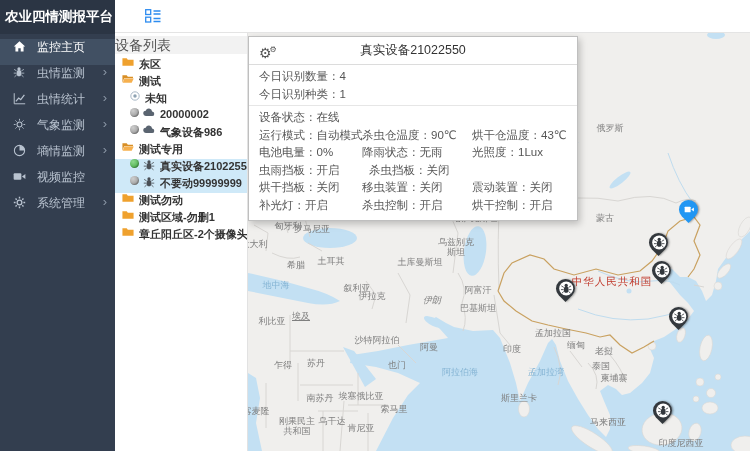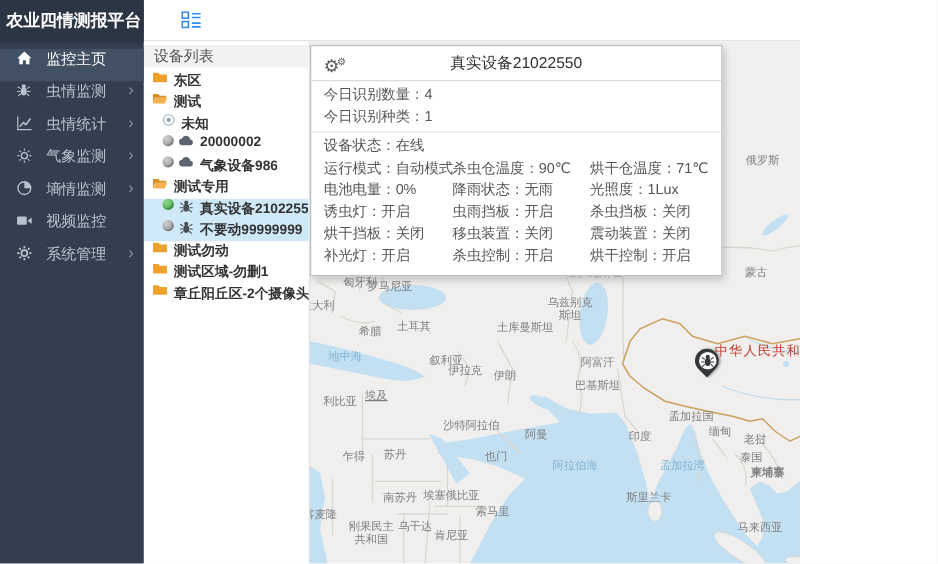--- a/index.html
+++ b/index.html
@@ -1,37 +1,37 @@
 <!DOCTYPE html>
 <html><head>
 <meta charset="utf-8">
 <style>
   html,body{margin:0;padding:0;}
   body{font-family:"Liberation Sans","DejaVu Sans",sans-serif;}
-  .app{position:relative;width:640px;height:451px;overflow:hidden;background:#fff;}
+  .app{position:relative;width:750px;height:451px;overflow:hidden;background:#fff;}
 
   
   .sidebar{position:absolute;left:0;top:0;bottom:0;width:115px;background:#333e4f;z-index:40;}
   .app-title{height:34px;line-height:34px;background:#2b3544;color:#fff;font-size:13.5px;font-weight:bold;
     padding-left:5px;white-space:nowrap;overflow:hidden;}
   .menu{margin-top:5px;}
   .menu-item{height:26px;display:flex;align-items:flex-start;padding:0 8px 0 12px;color:#b9c3d0;font-size:12px;cursor:pointer;}
   .menu-item.active{background:#415063;color:#fff;}
   .mi-icon{width:14px;height:14px;margin-right:11px;display:inline-flex;align-items:center;justify-content:center;flex:none;}
   .mi-label{flex:1;white-space:nowrap;overflow:hidden;}
   .mi-arrow{font-size:13px;color:#8a96a5;line-height:1;}
 
   
   .topbar{position:absolute;left:115px;top:0;right:0;height:33px;background:#fff;border-bottom:1px solid #e4e4e4;
     display:flex;align-items:center;padding-left:30px;z-index:30;box-sizing:border-box;}
 
   
   .device-panel{position:absolute;left:115px;top:33px;bottom:0;width:133px;background:#fff;z-index:25;
     border-right:1px solid #e2e2e2;box-sizing:border-box;}
-  .panel-header{height:18px;line-height:18px;background:#f2f2f2;color:#555;font-size:12px;padding-left:8px;margin-top:3px;}
+  .panel-header{height:18px;line-height:18px;background:#f2f2f2;color:#555;font-size:14px;margin-top:3px;}
   .tree{padding-top:3px;}
   .tree-row{height:17px;display:flex;font-size:11px;color:#333;white-space:nowrap;overflow:hidden;cursor:pointer;font-weight:bold;}
   .tree-row.lvl0{padding-left:7px;}
   .tree-row.lvl1{padding-left:15px;}
   .tree-row.selected{background:#cfe9f8;}
   .t-icon{margin-right:5px;display:inline-flex;flex:none;}
   .t-icon.dark{color:#4a4f55;}
   .dot{width:9px;height:9px;border-radius:50%;margin-right:4px;flex:none;box-shadow:inset -1px -1px 1px rgba(0,0,0,.25);}
   .dot.green{background:radial-gradient(circle at 35% 30%,#8ed88e,#3aa23a);}
   .dot.gray{background:radial-gradient(circle at 35% 30%,#cecece,#8b8b8b);}
@@ -354,21 +354,21 @@
         <div class="map-label country" style="left: 6px; top: 211px;">意大利</div>
         <div class="map-label country" style="left: 48px; top: 232px;">希腊</div>
         <div class="map-label country" style="left: 83px; top: 228px;">土耳其</div>
         <div class="map-label country" style="left: 208px; top: 214px;">乌兹别克
 斯坦</div>
         <div class="map-label country" style="left: 172px; top: 229px;">土库曼斯坦</div>
         <div class="map-label country" style="left: 230px; top: 257px;">阿富汗</div>
         <div class="map-label country" style="left: 230px; top: 275px;">巴基斯坦</div>
         <div class="map-label country" style="left: 109px; top: 255px;">叙利亚</div>
         <div class="map-label country" style="left: 124px; top: 263px;">伊拉克</div>
-        <div class="map-label country" style="left: 156px; top: 267px;">伊朗</div>
+        <div class="map-label country" style="left: 184px; top: 267px; font-style: italic;">伊朗</div>
         <div class="map-label sea" style="left: 28px; top: 252px;">地中海</div>
         <div class="map-label country" style="left: 24px; top: 288px;">利比亚</div>
         <div class="map-label country" style="left: 53px; top: 283px; text-decoration: underline;">埃及</div>
         <div class="map-label country" style="left: 129px; top: 307px;">沙特阿拉伯</div>
         <div class="map-label country" style="left: 181px; top: 314px;">阿曼</div>
         <div class="map-label country" style="left: 149px; top: 332px;">也门</div>
         <div class="map-label sea" style="left: 212px; top: 339px;">阿拉伯海</div>
         <div class="map-label country" style="left: 35px; top: 332px;">乍得</div>
         <div class="map-label country" style="left: 68px; top: 330px;">苏丹</div>
         <div class="map-label country" style="left: 72px; top: 365px;">南苏丹</div>
@@ -378,21 +378,21 @@
         <div class="map-label country" style="left: 49px; top: 393px;">刚果民主
 共和国</div>
         <div class="map-label country" style="left: 84px; top: 388px;">乌干达</div>
         <div class="map-label country" style="left: 113px; top: 395px;">肯尼亚</div>
         <div class="map-label china" style="left: 364px; top: 248px; text-align: right;">中华人民共和国</div>
         <div class="map-label country" style="left: 264px; top: 316px;">印度</div>
         <div class="map-label country" style="left: 305px; top: 300px;">孟加拉国</div>
         <div class="map-label country" style="left: 328px; top: 312px;">缅甸</div>
         <div class="map-label country" style="left: 356px; top: 318px;">老挝</div>
         <div class="map-label country" style="left: 353px; top: 333px;">泰国</div>
-        <div class="map-label country" style="left: 366px; top: 345px; font-weight: bold;">柬埔寨</div>
+        <div class="map-label country" style="left: 366px; top: 345px;">柬埔寨</div>
         <div class="map-label sea" style="left: 298px; top: 339px;">孟加拉湾</div>
         <div class="map-label country" style="left: 271px; top: 365px;">斯里兰卡</div>
         <div class="map-label country" style="left: 360px; top: 389px;">马来西亚</div>
         <div class="map-label country" style="left: 433px; top: 410px;">印度尼西亚</div>
       </div>
     <div>
         <div class="pin-wrap" style="left: 440px; top: 189px;">
           <div class="pin blue">
             <div class="pin-core">
               <svg viewBox="0 0 14 10" width="10" height="8">
@@ -475,29 +475,28 @@
         <span>真实设备21022550</span>
       </div>
       <div class="popup-body">
           <div class="p-row">今日识别数量：4</div>
           <div class="p-row">今日识别种类：1</div>
           <div class="p-sep"></div>
           <div class="p-row">设备状态：在线</div>
           <div class="p-row p-grid">
             <span class="c c0">运行模式：自动模式</span>
             <span class="c c1">杀虫仓温度：90℃</span>
-            <span class="c c2">烘干仓温度：71℃</span>
+            <span class="c c2">烘干仓温度：43℃</span>
           </div>
           <div class="p-row p-grid">
             <span class="c c0">电池电量：0%</span>
             <span class="c c1">降雨状态：无雨</span>
             <span class="c c2">光照度：1Lux</span>
           </div>
           <div class="p-row p-grid">
-            <span class="c c0">诱虫灯：开启</span>
             <span class="c c1">虫雨挡板：开启</span>
             <span class="c c2">杀虫挡板：关闭</span>
           </div>
           <div class="p-row p-grid">
             <span class="c c0">烘干挡板：关闭</span>
             <span class="c c1">移虫装置：关闭</span>
             <span class="c c2">震动装置：关闭</span>
           </div>
           <div class="p-row p-grid">
             <span class="c c0">补光灯：开启</span>

